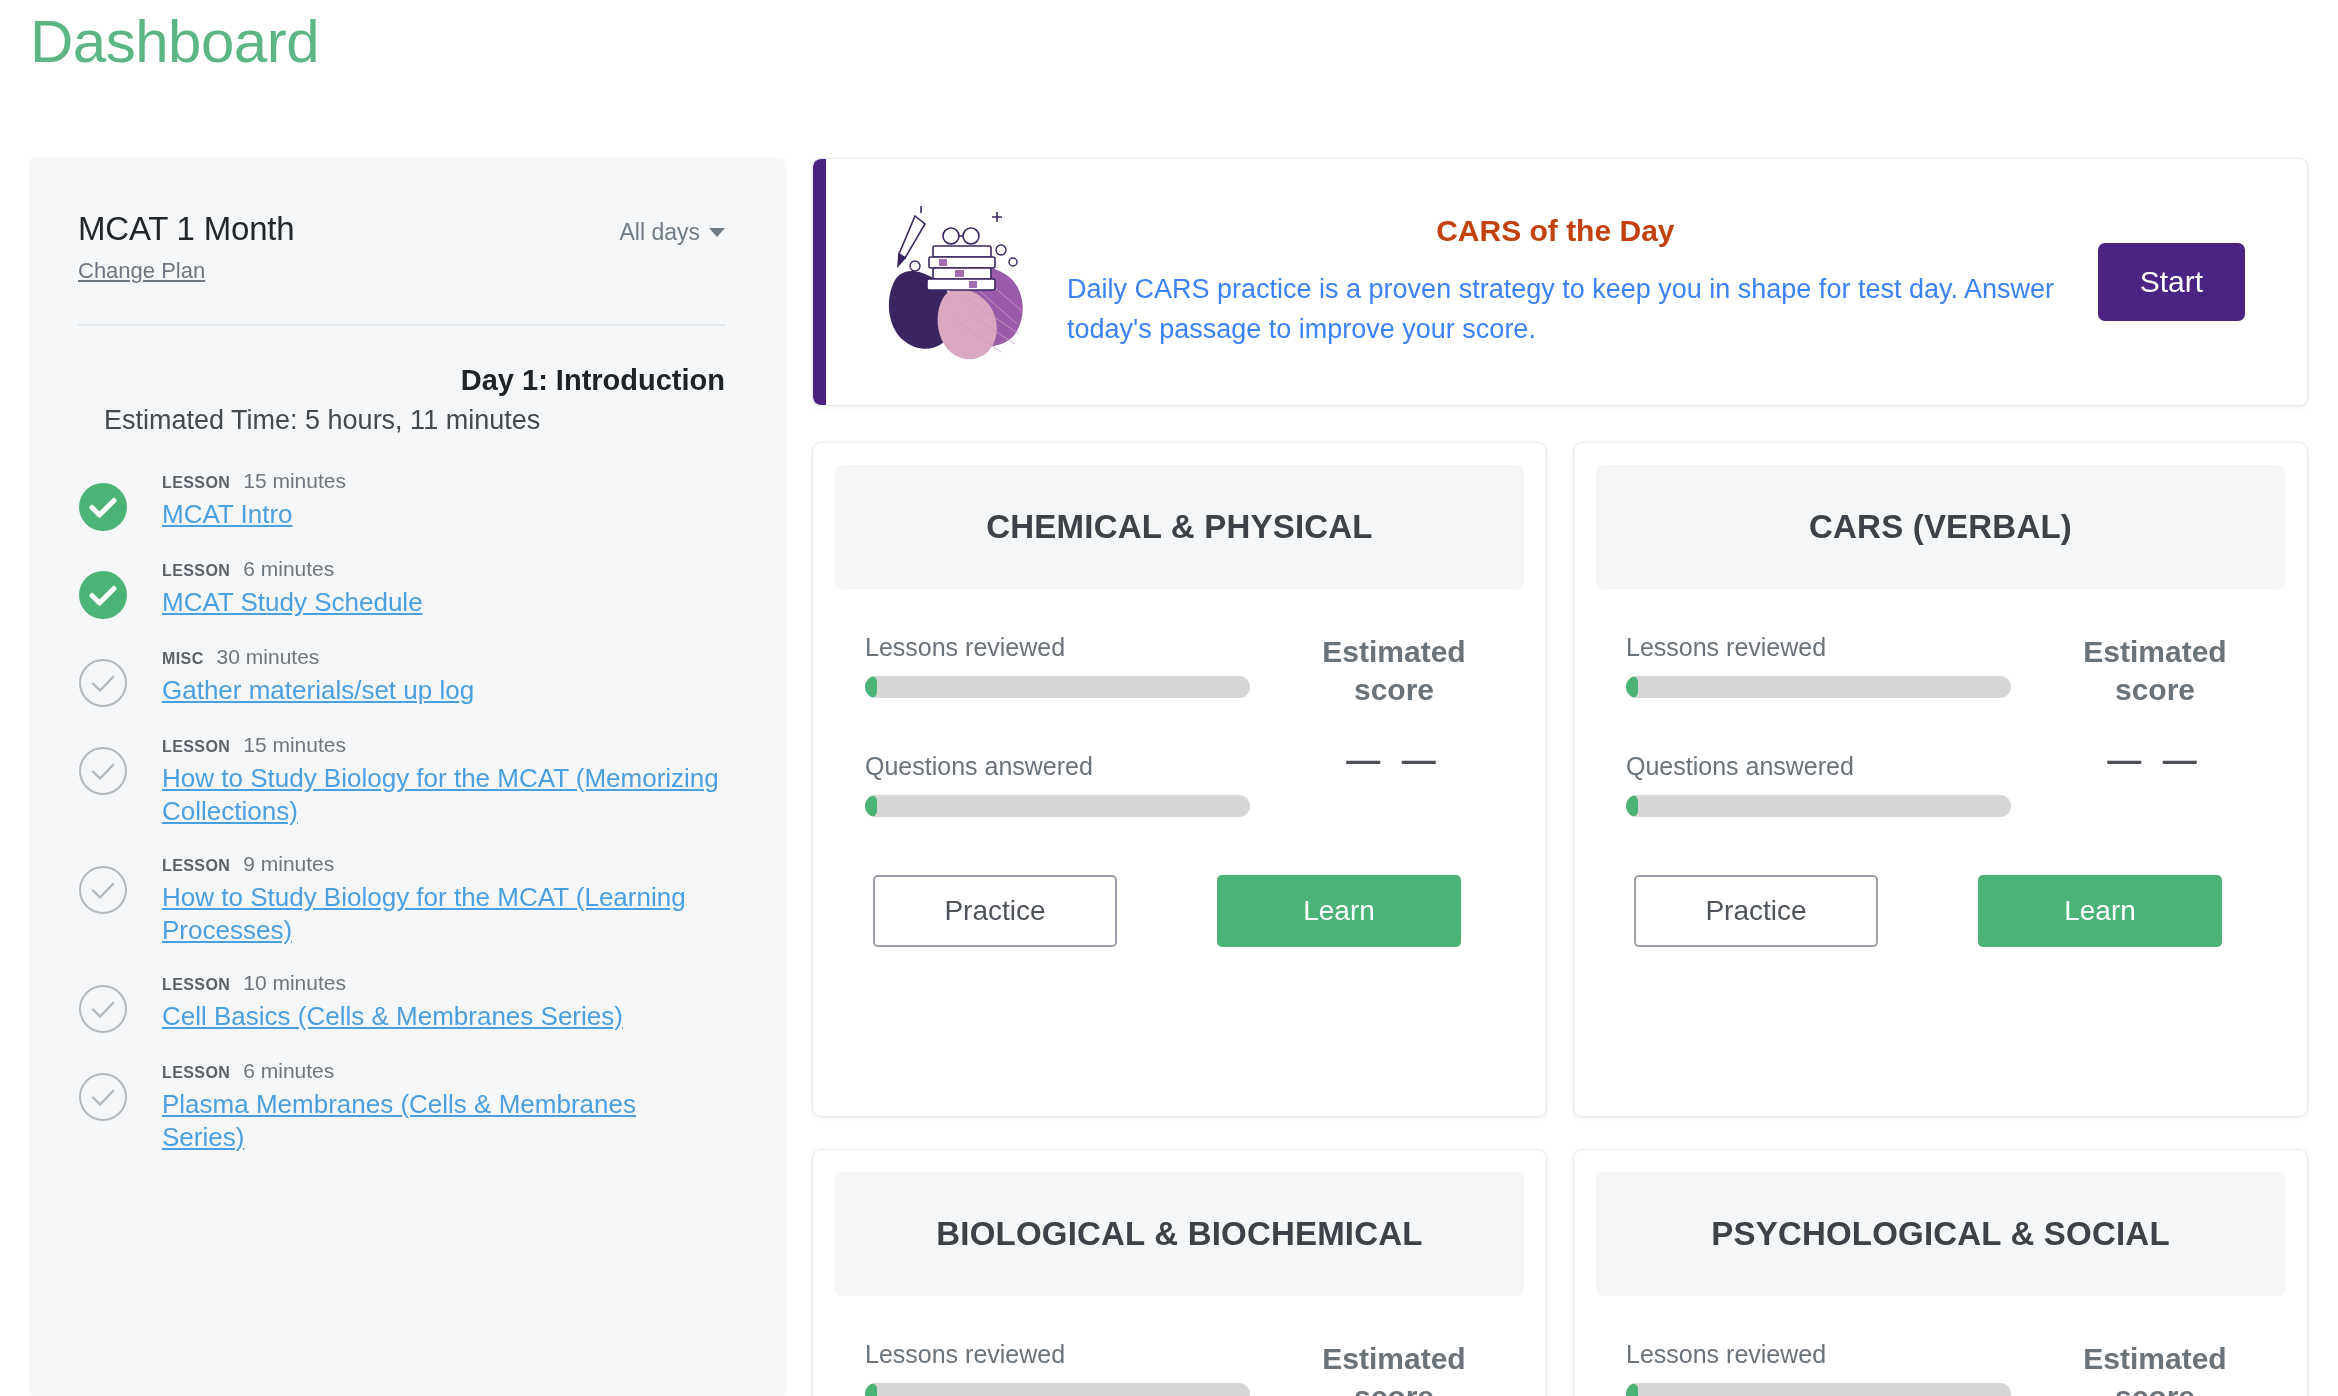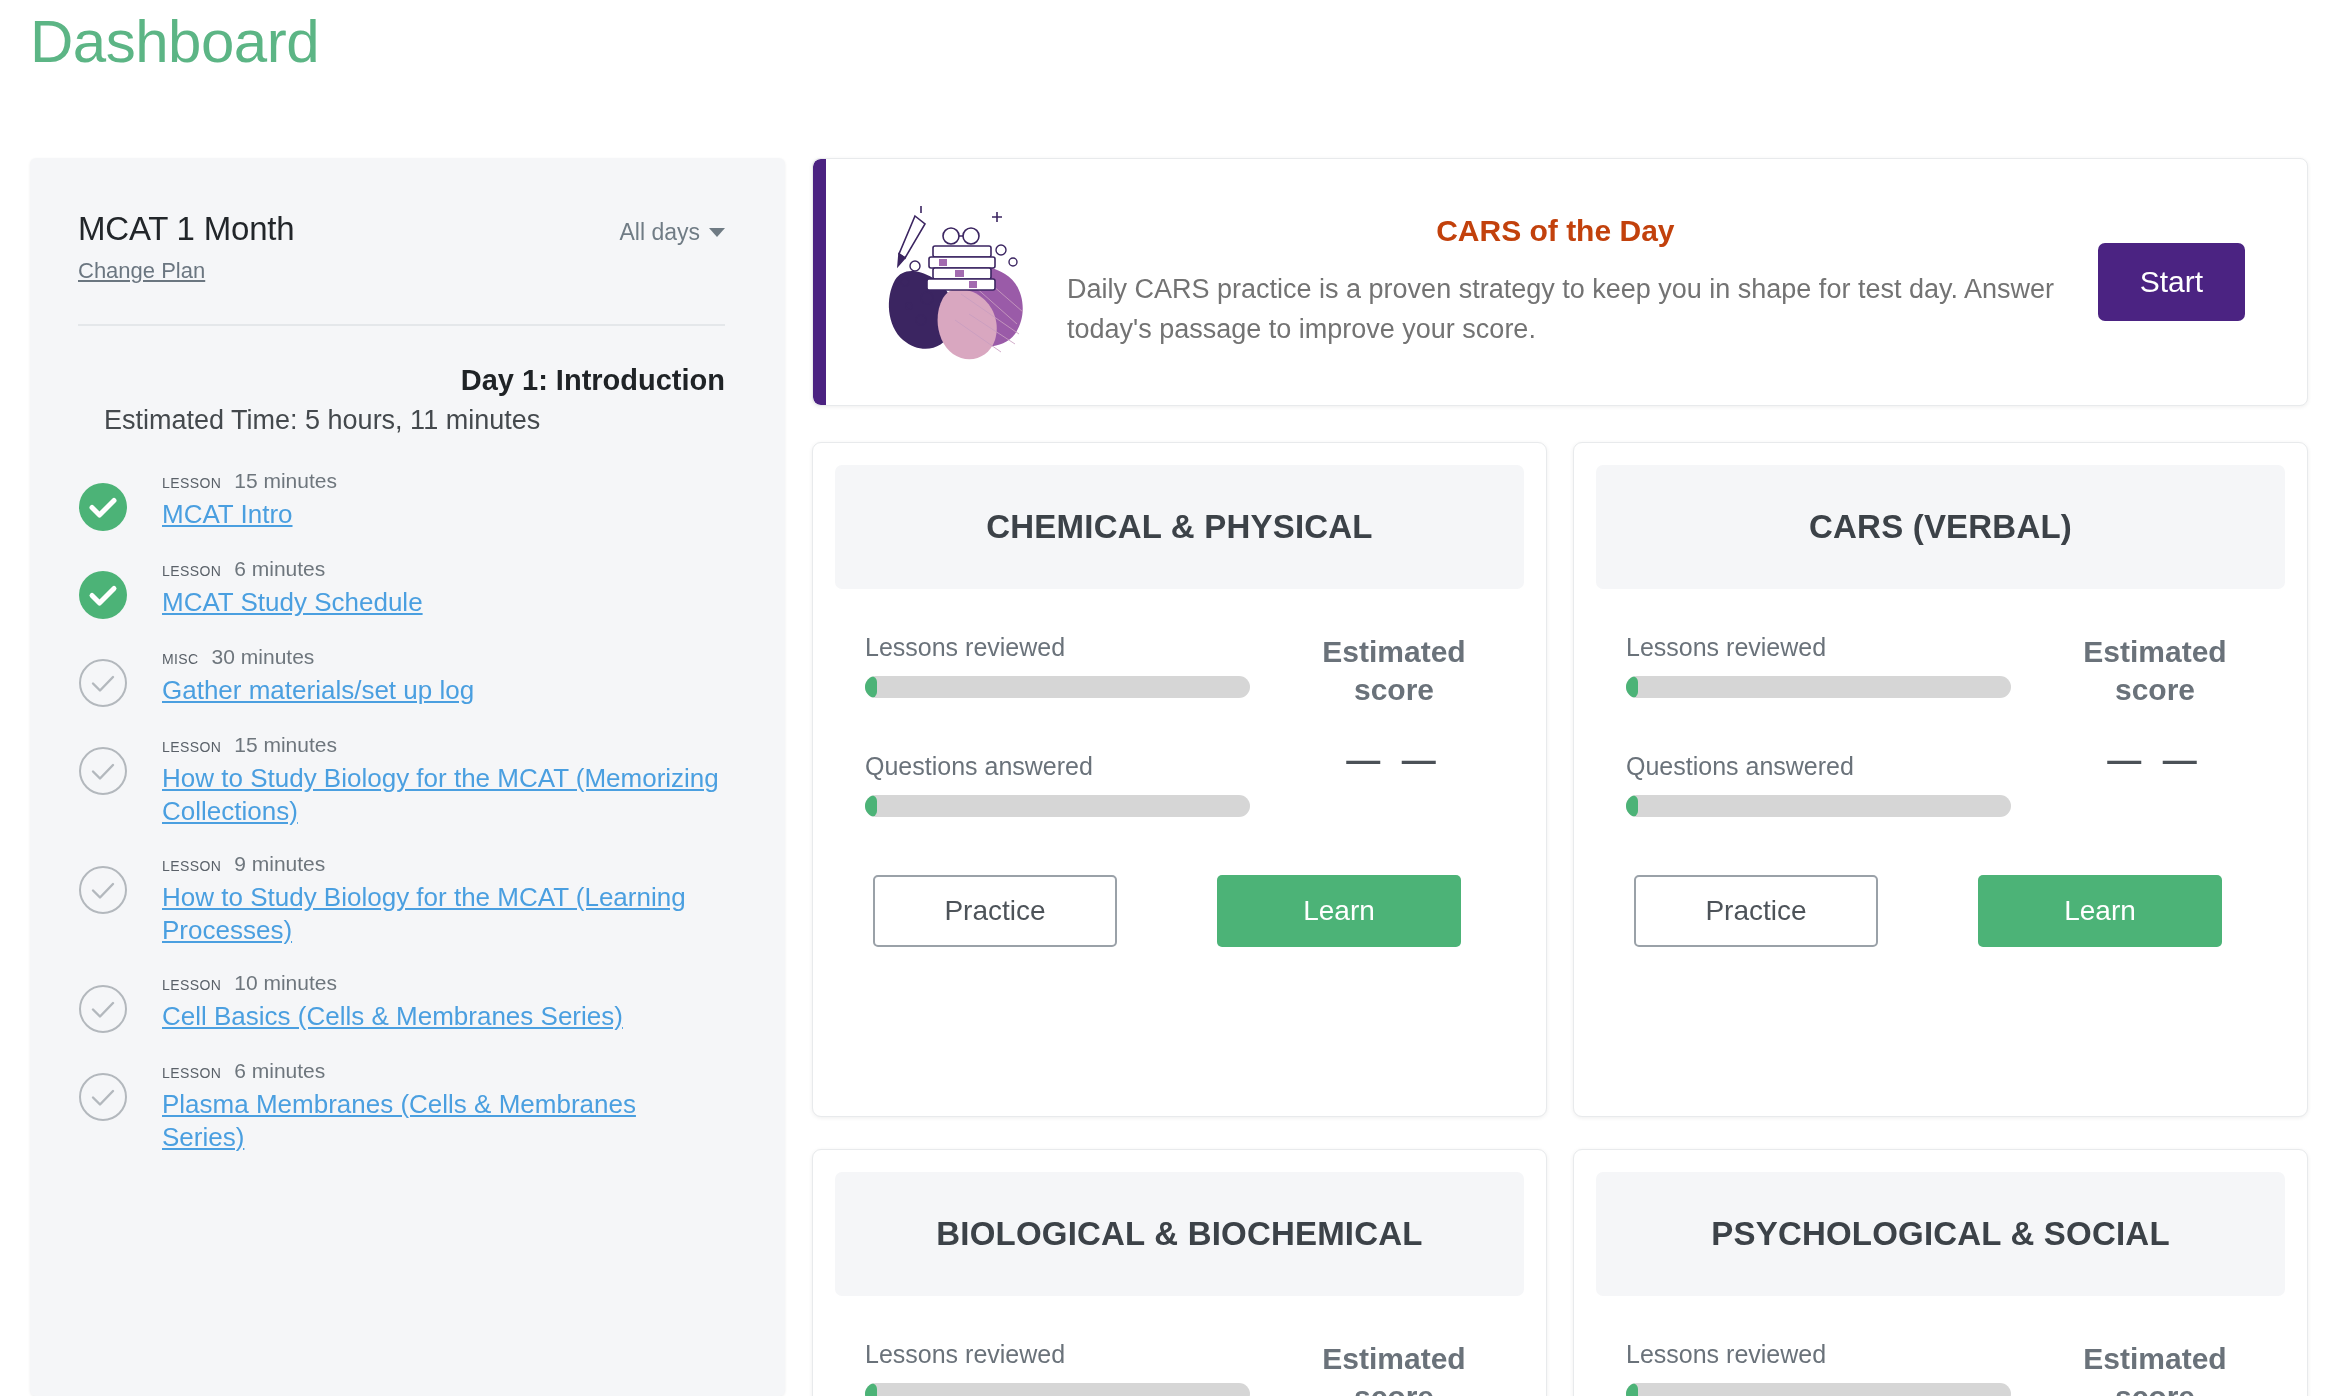--- a/index.html
+++ b/index.html
@@ -112,22 +112,22 @@
   }
   .task-check svg { display: block; width: 50px; height: 50px; }
   .task-body { padding-top: 0; }
   .task-meta {
     font-size: 0;
     line-height: 1;
     margin-bottom: 7px;
     white-space: nowrap;
   }
   .task-kind {
-    font-size: 14px;
-    font-weight: 400;
+    font-size: 16px;
+    font-weight: 700;
     color: #5a6169;
     letter-spacing: 0.4px;
     display: inline-block;
     vertical-align: baseline;
   }
   .task-time {
     font-size: 21px;
     color: #6e767d;
     display: inline-block;
     vertical-align: baseline;
@@ -184,21 +184,21 @@
     text-align: center;
     font-size: 30px;
     font-weight: 700;
     color: #c2410c;
     margin-bottom: 22px;
     margin-left: -30px;
   }
   .banner-desc {
     font-size: 27px;
     line-height: 1.48;
-    color: #737373;
+    color: #3b82f6;
     max-width: 1030px;
   }
   .start-btn {
     flex: 0 0 auto;
     margin-right: 62px;
     background: #4b2382;
     color: #ffffff;
     border: none;
     border-radius: 7px;
     font-family: "Liberation Sans", sans-serif;

